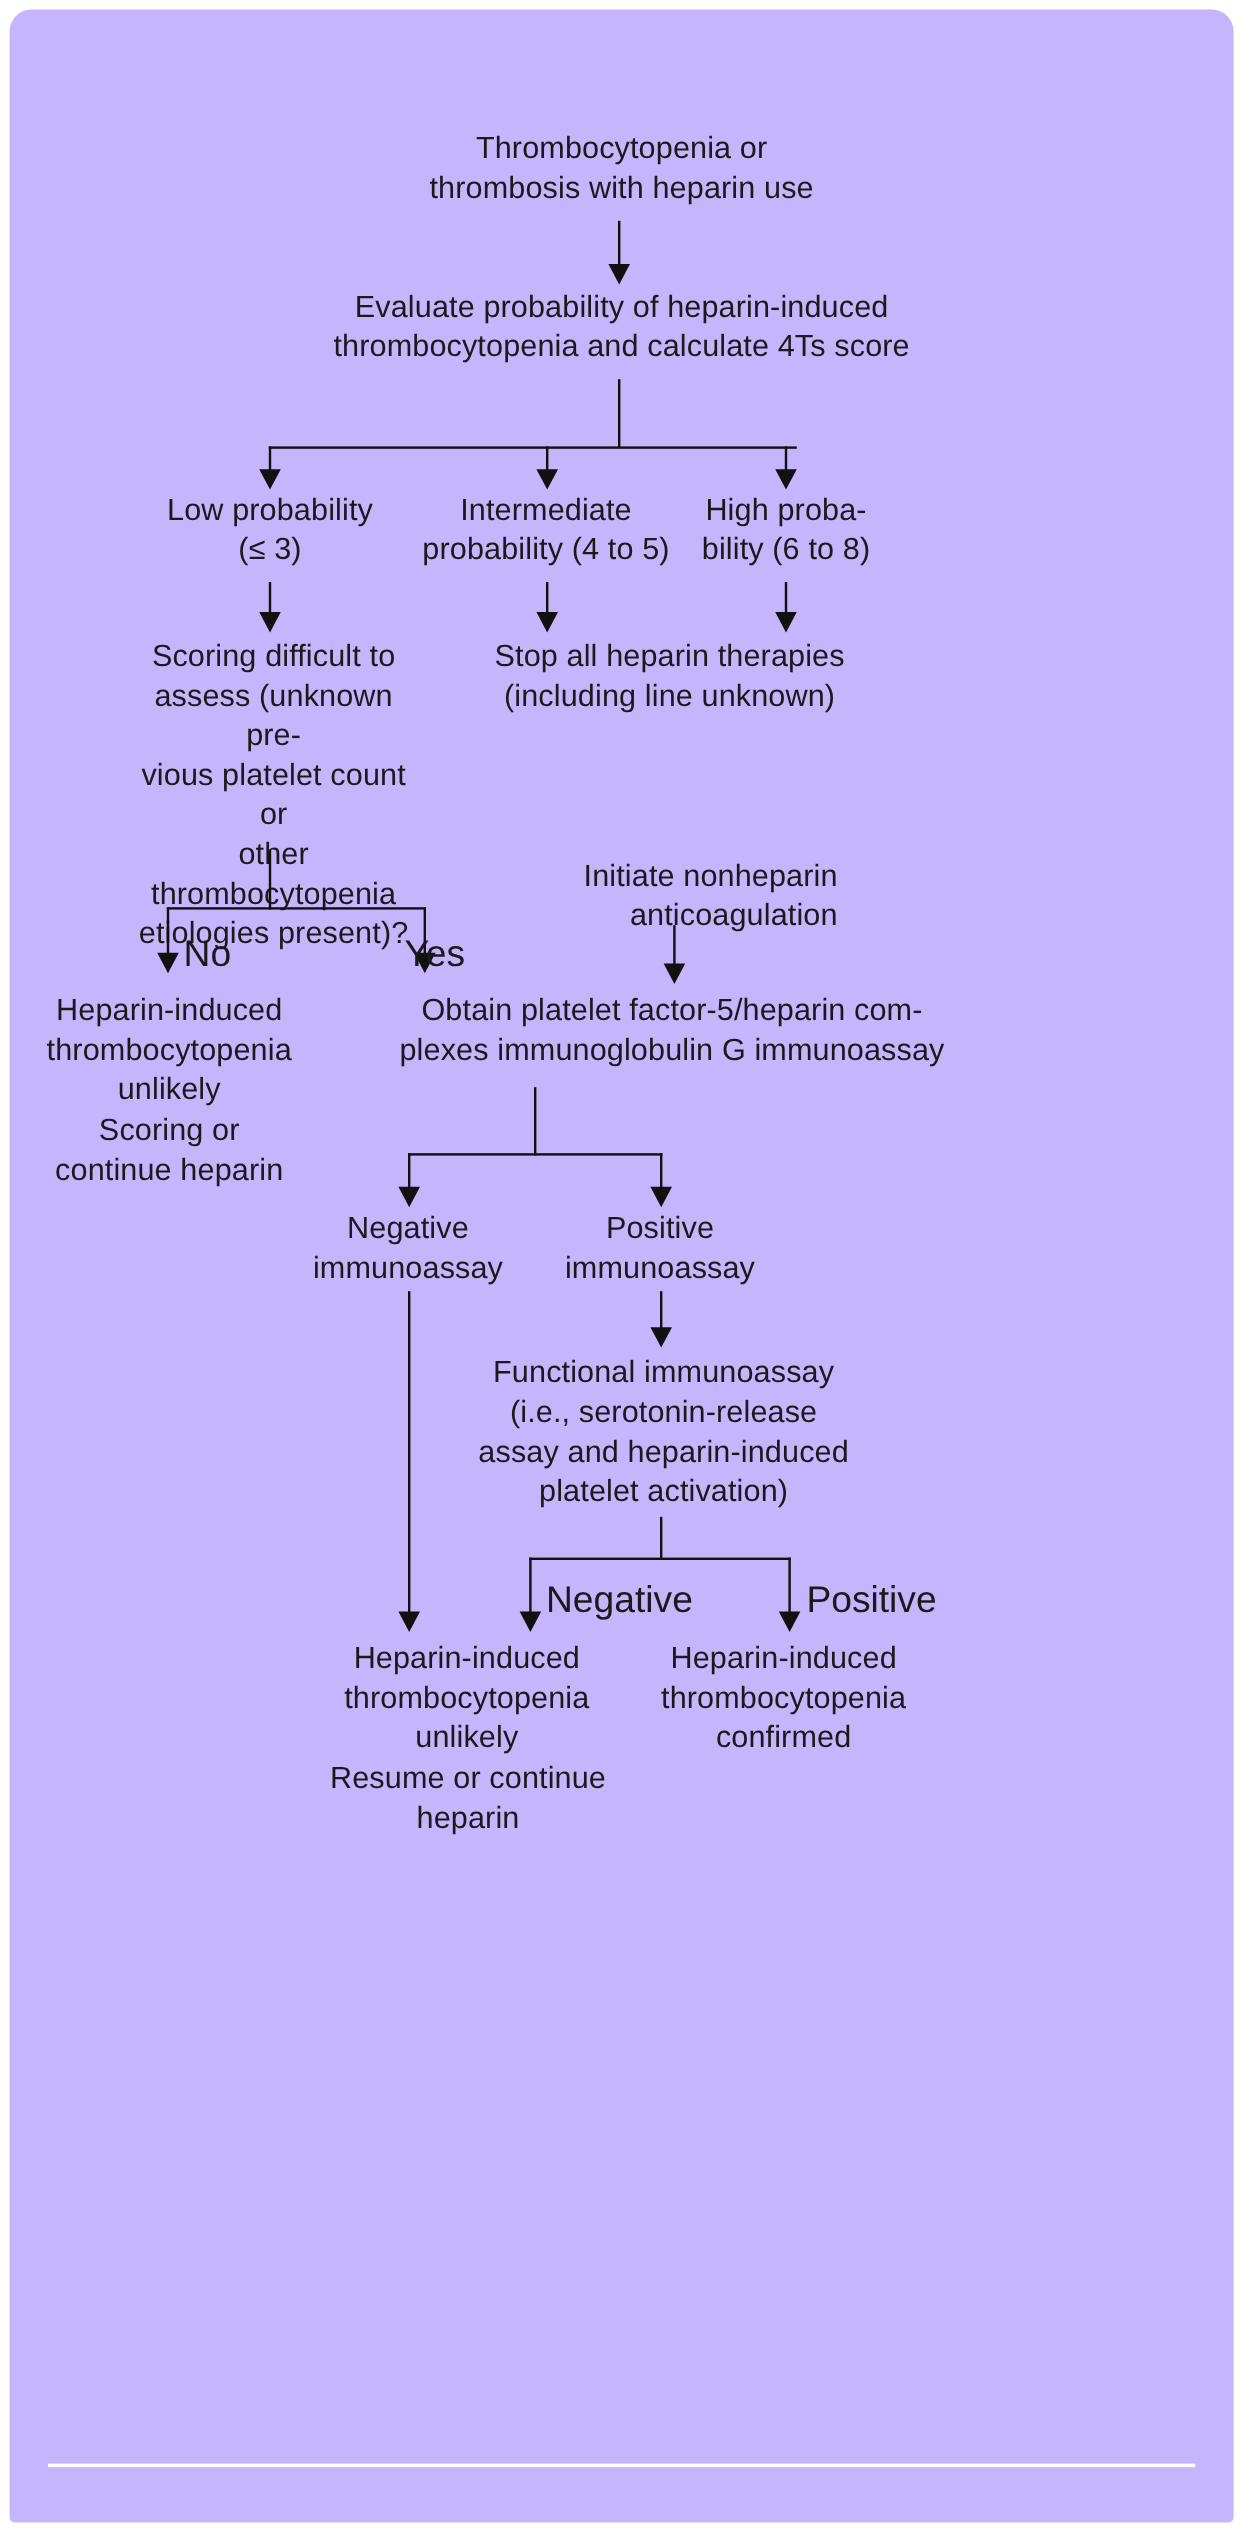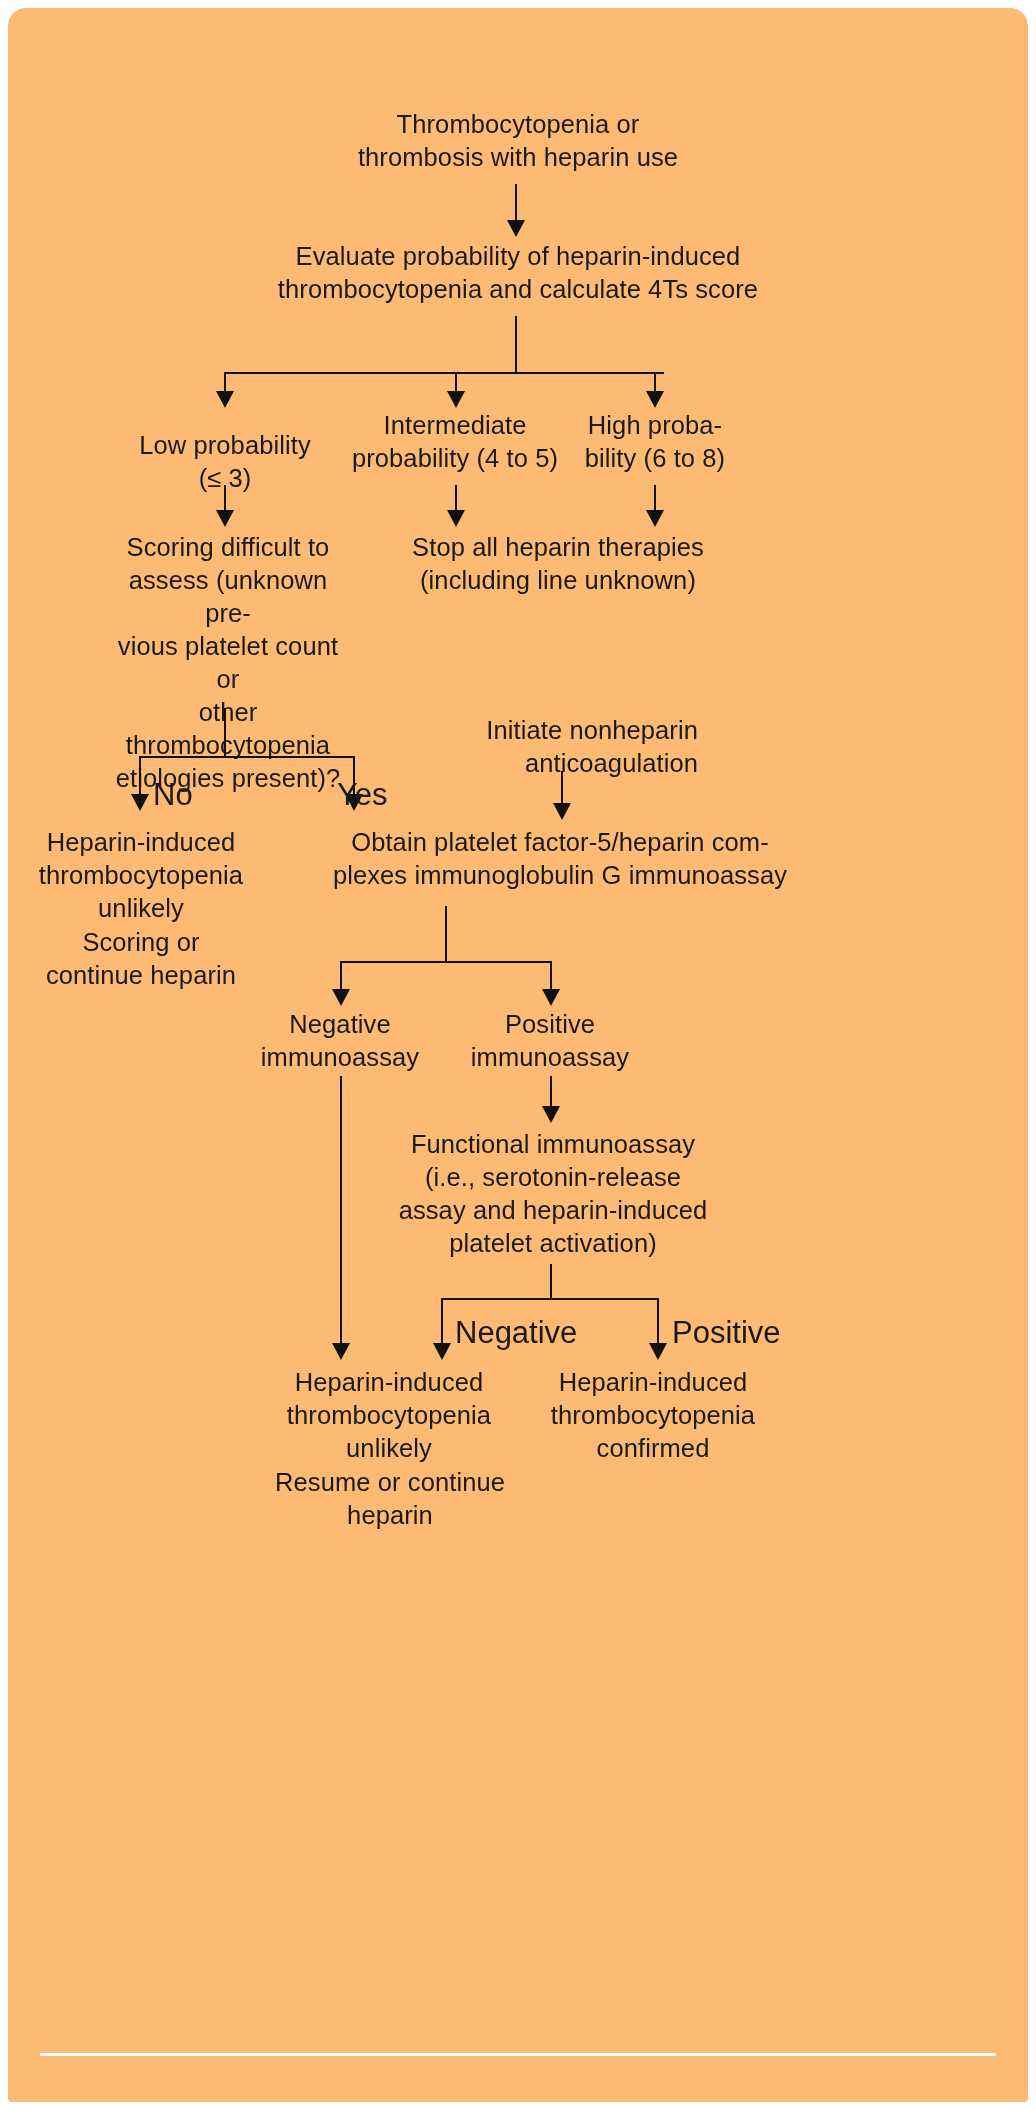--- a/index.html
+++ b/index.html
@@ -14,21 +14,21 @@
     background: #ffffff;
     font-family: "Liberation Sans", sans-serif;
     overflow: hidden;
   }
   #canvas {
     position: absolute;
     left: 8px;
     top: 8px;
     width: 1020px;
     height: 2094px;
-    background: #fdba74;
+    background: #c4b5fd;
     border-radius: 18px 18px 4px 4px;
   }
   .node {
     position: absolute;
     text-align: center;
     color: #1a1a1a;
     font-size: 25.5px;
     line-height: 33px;
     letter-spacing: 0.1px;
     white-space: pre-line;
@@ -85,21 +85,21 @@
 
     <div class="vline" style="left:216px; top:364px; height:26px;"></div>
     <div class="arrowhead" style="left:208px; top:383px;"></div>
 
     <div class="vline" style="left:447px; top:364px; height:26px;"></div>
     <div class="arrowhead" style="left:439px; top:383px;"></div>
 
     <div class="vline" style="left:646px; top:364px; height:26px;"></div>
     <div class="arrowhead" style="left:638px; top:383px;"></div>
 
-    <div class="node" style="left:104px; top:401px; width:226px;margin-top:20px;">Low probability
+    <div class="node" style="left:104px; top:401px; width:226px;">Low probability
 (≤ 3)</div>
     <div class="node" style="left:340px; top:401px; width:214px;">Intermediate
 probability (4 to 5)</div>
     <div class="node" style="left:565px; top:401px; width:164px;">High proba-
 bility (6 to 8)</div>
 
     <div class="vline" style="left:216px; top:477px; height:33px;"></div>
     <div class="arrowhead" style="left:208px; top:502px;"></div>
 
     <div class="vline" style="left:447px; top:477px; height:33px;"></div>

